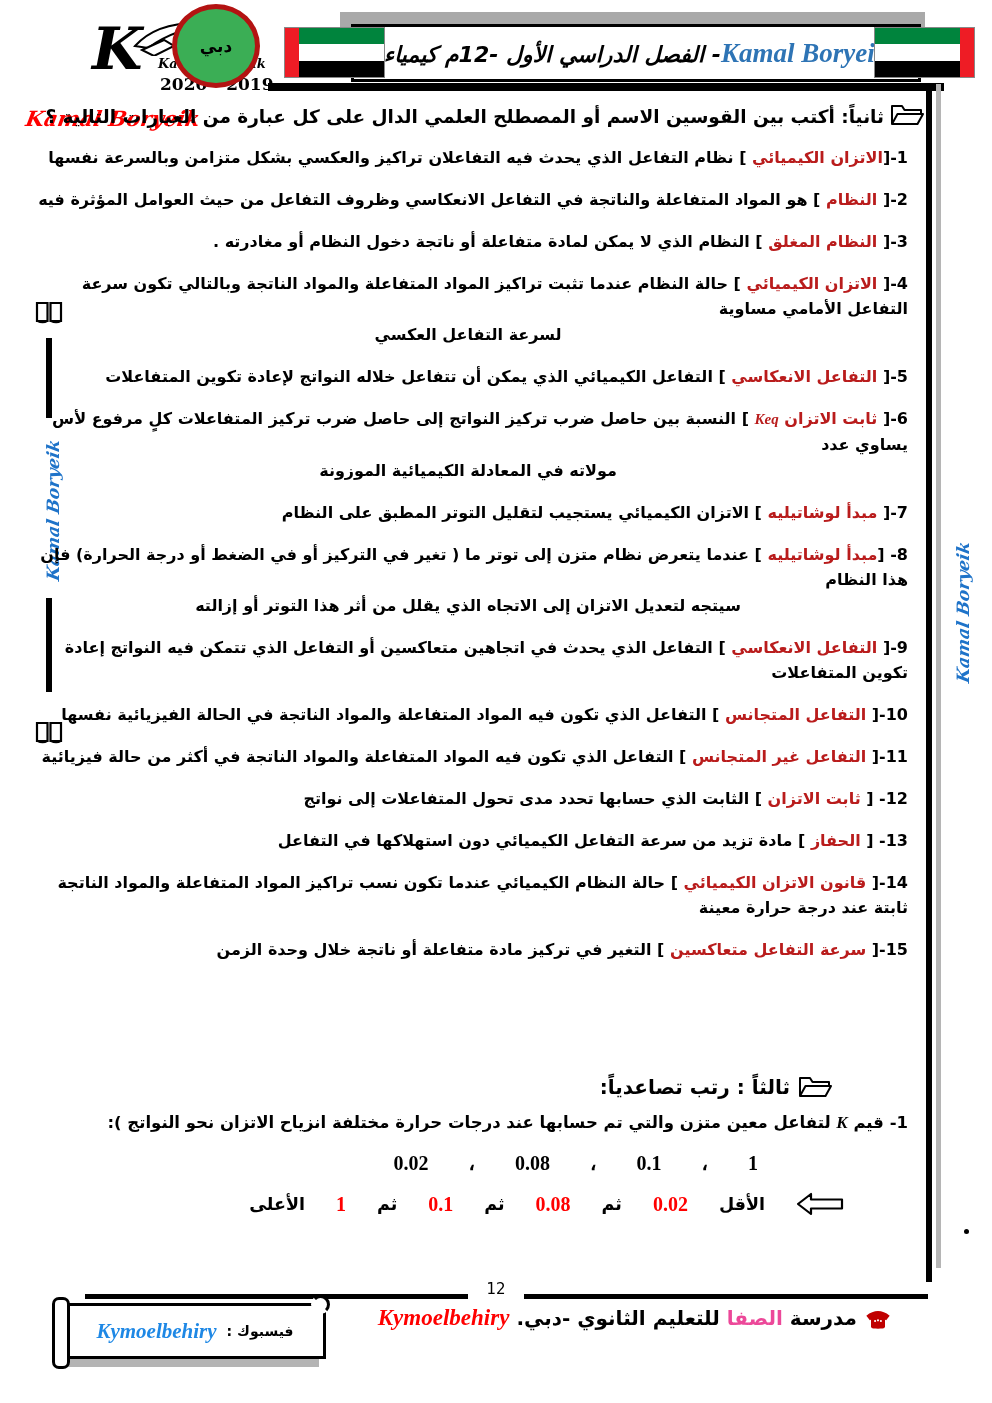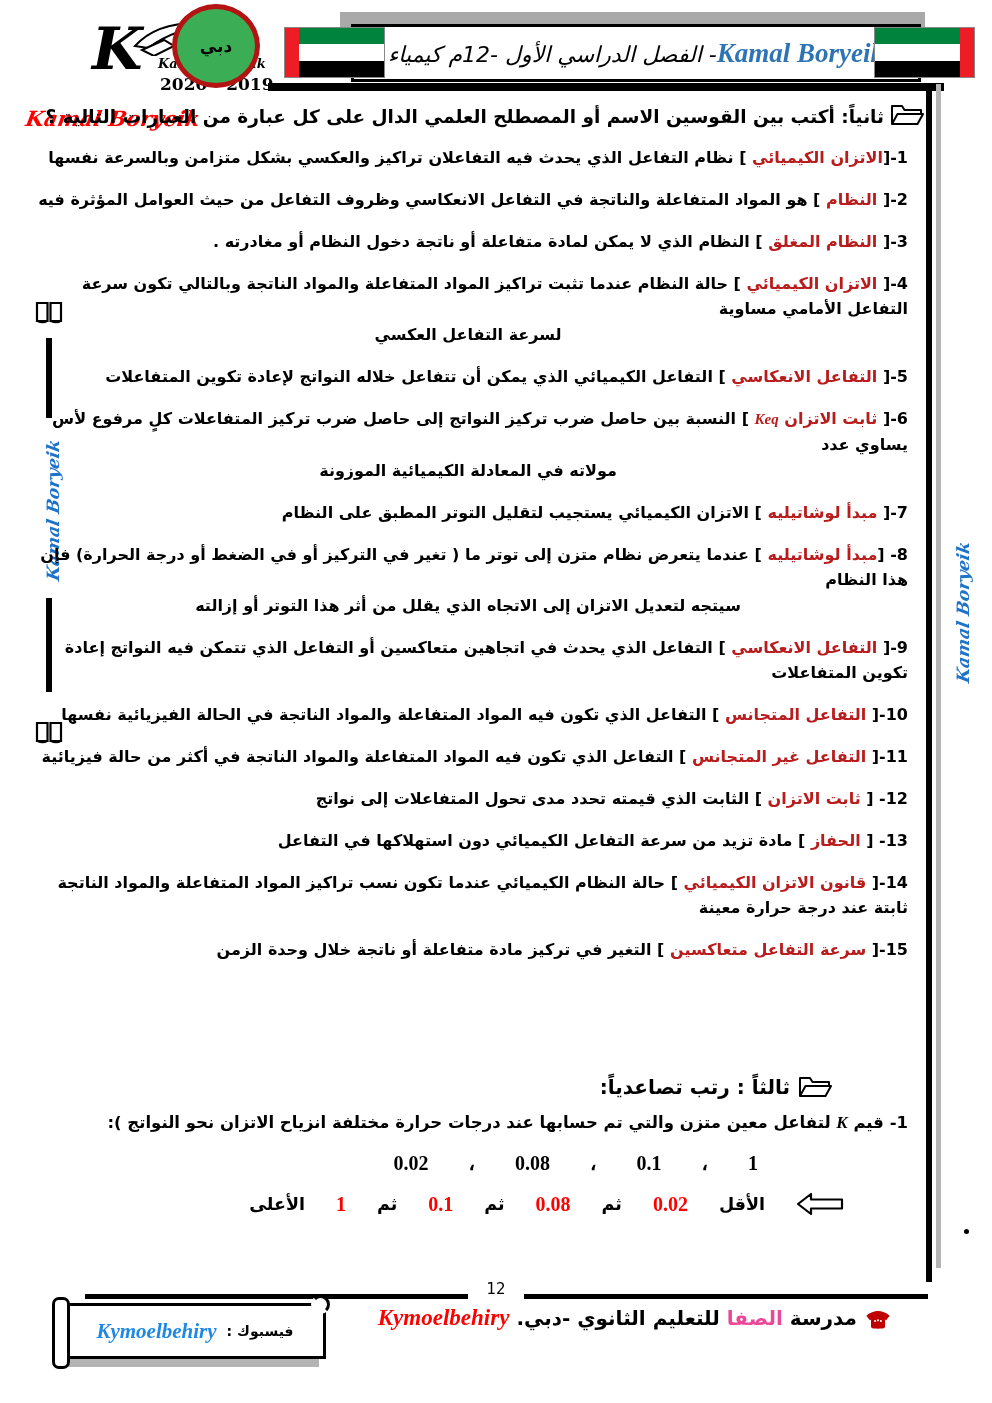--- a/index.html
+++ b/index.html
@@ -5,21 +5,21 @@
   html,body{margin:0;padding:0;background:#e8e8e8;}
   .page{position:relative;width:992px;height:1403px;background:#fff;margin:0 auto;overflow:hidden;
         font-family:"DejaVu Sans",sans-serif;color:#000;}
   
   .banner-shadow{position:absolute;left:340px;top:12px;width:585px;height:58px;background:#a9a9a9;}
   .banner-box{position:absolute;left:351px;top:24px;width:564px;height:52px;background:#fff;border:3px solid #000;
               display:flex;align-items:center;justify-content:center;}
   .banner-underline{position:absolute;left:268px;top:83px;width:676px;height:8px;background:#000;}
   .banner-title{direction:rtl;white-space:nowrap;padding:0 55px;}
   .t-en{color:#2E74B5;font-family:"Liberation Serif",serif;font-style:italic;font-weight:bold;font-size:27px;}
-  .t-ar{font-style:italic;font-weight:normal;font-size:22px;}
+  .t-ar{font-style:italic;font-weight:bold;font-size:22px;}
   .flag{position:absolute;display:flex;border:1px solid #888;}
   .flag-left{left:284px;top:27px;width:99px;height:49px;}
   .flag-right{left:874px;top:27px;width:99px;height:49px;}
   .flag .pole{width:14px;background:#EE1C25;}
   .flag .stripes{flex:1;display:flex;flex-direction:column;}
   .flag .s1{flex:1;background:#00843D;} .flag .s2{flex:1;background:#fff;} .flag .s3{flex:1;background:#000;}
   
   .logo{position:absolute;left:90px;top:14px;width:190px;height:85px;}
   .logo-k{position:absolute;left:2px;top:6px;font-family:"DejaVu Serif",serif;font-weight:bold;font-style:italic;font-size:58px;line-height:58px;}
   .logo-swoosh{position:absolute;left:40px;top:2px;}
@@ -161,21 +161,21 @@
         <li><span class="pfx">7-[ </span><span class="term">مبدأ لوشاتيليه</span> <span class="sfx">]</span> <span class="desc">الاتزان الكيميائي يستجيب لتقليل التوتر المطبق على النظام</span></li>
 
         <li><span class="pfx">8- [</span><span class="term">مبدأ لوشاتيليه</span> <span class="sfx">]</span> <span class="desc">عندما يتعرض نظام متزن إلى توتر ما ( تغير في التركيز أو في الضغط أو درجة الحرارة) فإن هذا النظام</span><div class="cont">سيتجه لتعديل الاتزان إلى الاتجاه الذي يقلل من أثر هذا التوتر أو إزالته</div></li>
 
         <li><span class="pfx">9-[ </span><span class="term">التفاعل الانعكاسي</span> <span class="sfx">]</span> <span class="desc">التفاعل الذي يحدث في اتجاهين متعاكسين أو التفاعل الذي تتمكن فيه النواتج إعادة تكوين المتفاعلات</span></li>
 
         <li><span class="pfx">10-[ </span><span class="term">التفاعل المتجانس</span> <span class="sfx">]</span> <span class="desc">التفاعل الذي تكون فيه المواد المتفاعلة والمواد الناتجة في الحالة الفيزيائية نفسها</span></li>
 
         <li><span class="pfx">11-[ </span><span class="term">التفاعل غير المتجانس</span> <span class="sfx">]</span> <span class="desc">التفاعل الذي تكون فيه المواد المتفاعلة والمواد الناتجة في أكثر من حالة فيزيائية</span></li>
 
-        <li><span class="pfx">12- [ </span><span class="term">ثابت الاتزان</span> <span class="sfx"> ]</span> <span class="desc">الثابت الذي قيمته تحدد مدى تحول المتفاعلات إلى نواتج</span></li>
+        <li><span class="pfx">12- [ </span><span class="term">ثابت الاتزان</span> <span class="sfx"> ]</span> <span class="desc">الثابت الذي حسابها تحدد مدى تحول المتفاعلات إلى نواتج</span></li>
 
         <li><span class="pfx">13- [ </span><span class="term">الحفاز</span> <span class="sfx"> ]</span> <span class="desc">مادة تزيد من سرعة التفاعل الكيميائي دون استهلاكها في التفاعل</span></li>
 
         <li><span class="pfx">14-[ </span><span class="term">قانون الاتزان الكيميائي</span> <span class="sfx"> ]</span> <span class="desc">حالة النظام الكيميائي عندما تكون نسب تراكيز المواد المتفاعلة والمواد الناتجة ثابتة عند درجة حرارة معينة</span></li>
 
         <li><span class="pfx">15-[ </span><span class="term">سرعة التفاعل متعاكسين</span> <span class="sfx"> ]</span> <span class="desc">التغير في تركيز مادة متفاعلة أو ناتجة خلال وحدة الزمن</span></li>
       </ol>
 
     <div class="sec3">
       <div class="sec3-head">

